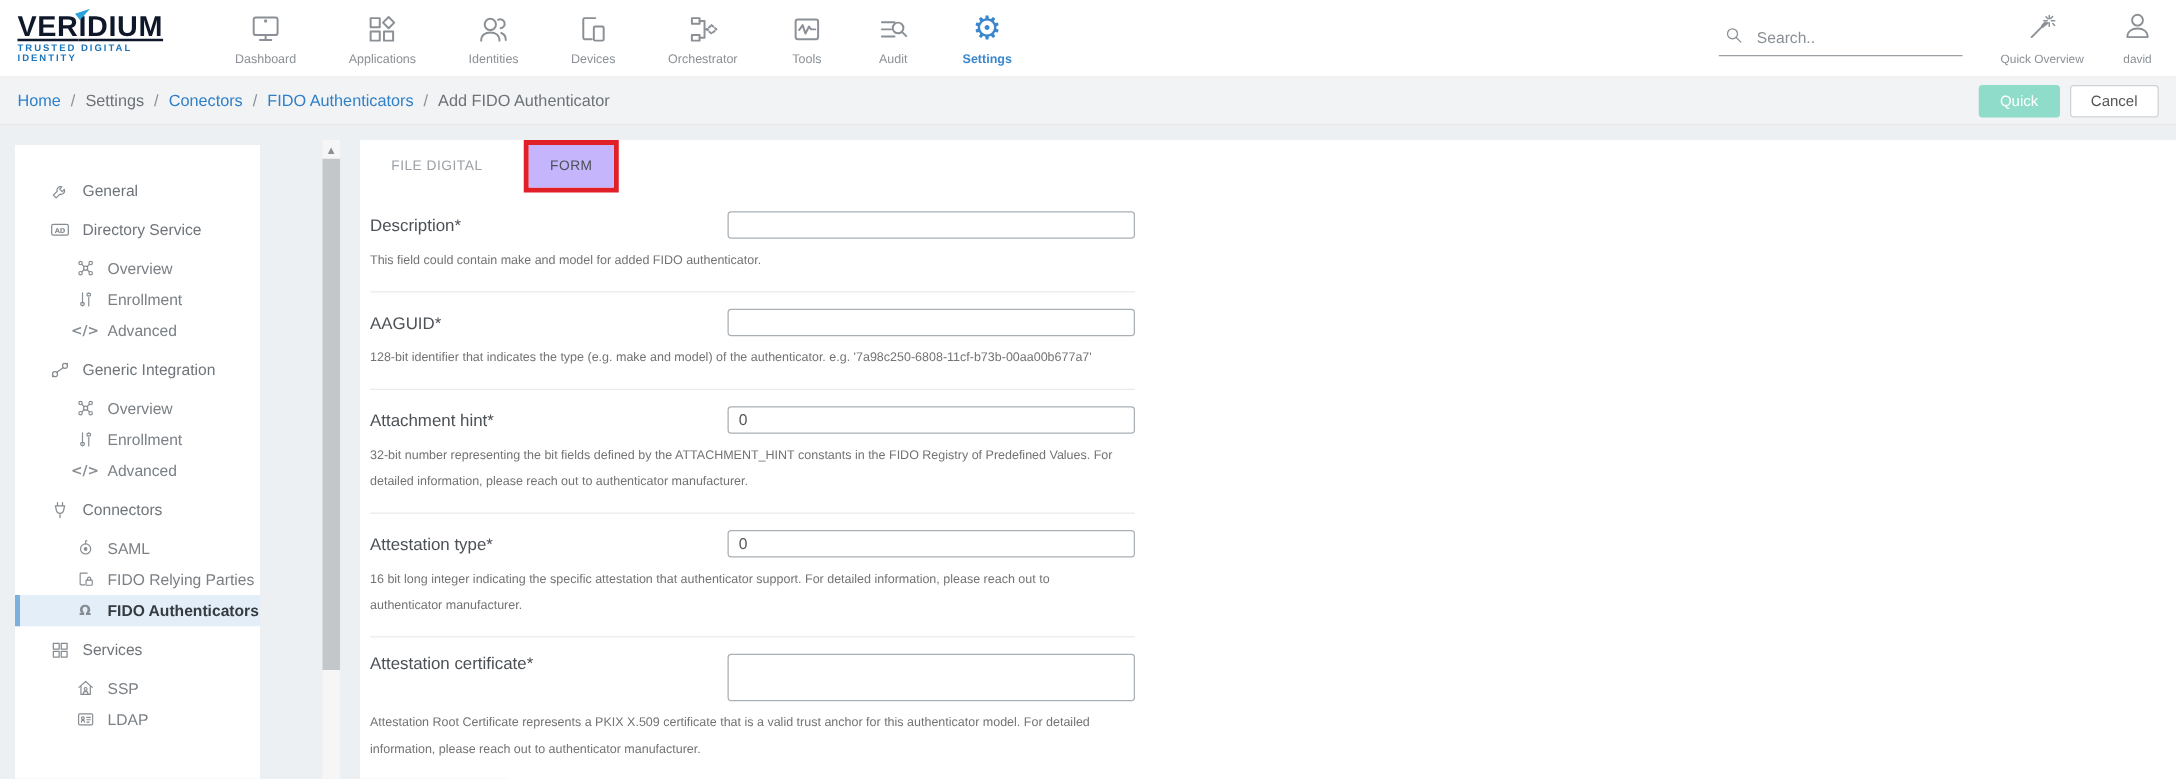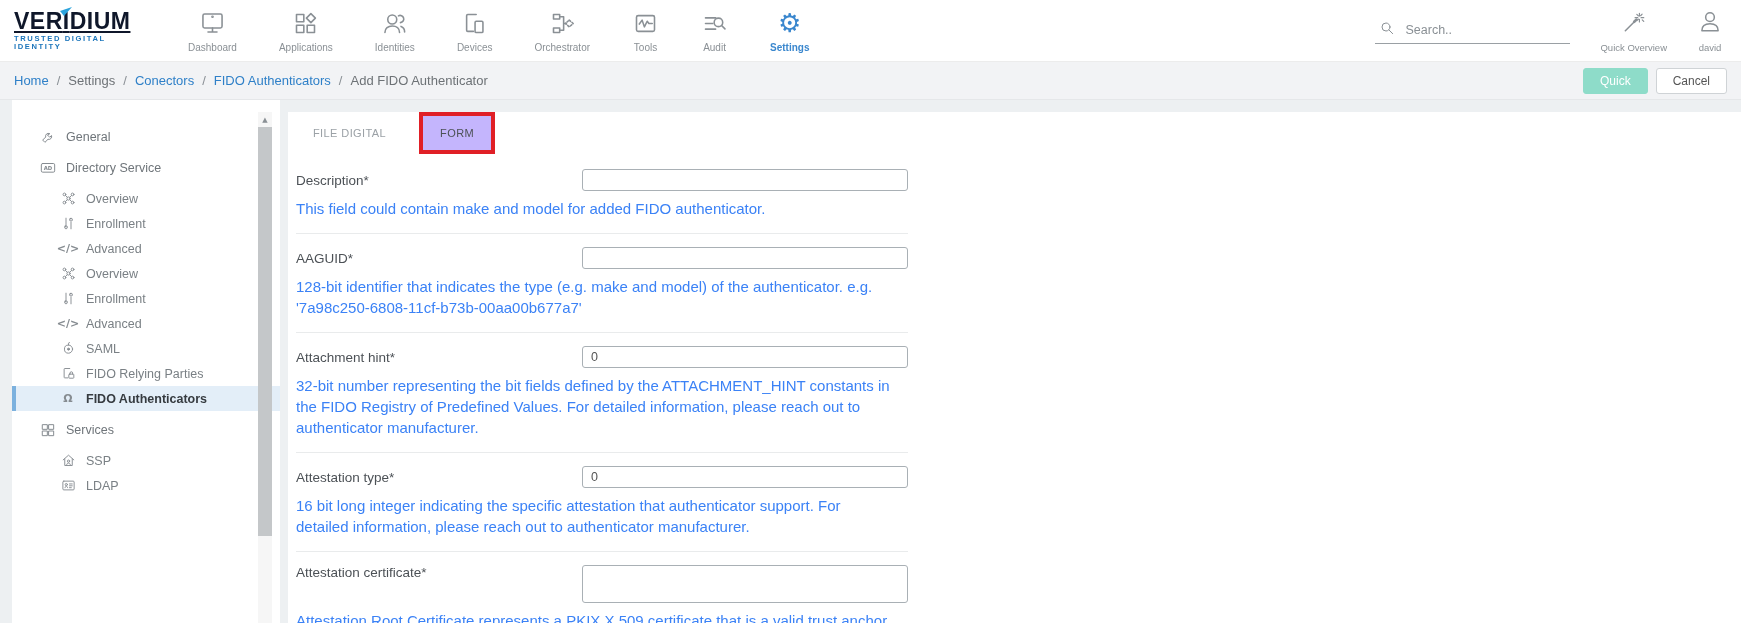--- a/index.html
+++ b/index.html
@@ -44,21 +44,21 @@
   .crumb-sep { color:#8a9095; }
   .crumb-actions { margin-left:auto; display:flex; gap:8px; }
   .btn { font-size:12px; padding:5px 16px; border-radius:3px; cursor:pointer;
     font-family:"Liberation Sans",sans-serif; }
   .btn-save { background:#8edcc9; color:#fff; border:1px solid #8edcc9; }
   .btn-cancel { background:#fff; color:#555; border:1px solid #cfd3d6; }
 
   
   .content { position:relative; height:523px; }
 
-  .sidebar { position:absolute; left:12px; top:0; bottom:0; width:268px;
+  .sidebar { position:absolute; left:12px; top:16px; bottom:0; width:196px;
     background:#fff; padding-top:18px; overflow:hidden; }
   .side-item { display:flex; align-items:center; height:25px; padding-left:28px;
     font-size:12.5px; color:#6f757a; cursor:pointer; white-space:nowrap; }
   .side-item.top { margin:6px 0; }
   .side-item.sub { padding-left:48px; color:#7a8085; }
   .side-item.active { background:#e3eef8; border-left:4px solid #7cb1de;
     padding-left:44px; font-weight:bold; color:#363b40; }
   .side-ico { width:16px; height:16px; margin-right:10px; display:inline-flex;
     align-items:center; justify-content:center; flex:none; }
   .side-ico svg { stroke:#868c91; fill:none; stroke-width:1.5; stroke-linecap:round; stroke-linejoin:round; }
@@ -82,21 +82,21 @@
   .frow { padding:13px 0 14px 0; border-bottom:1px solid #e9ebec; }
   .frow:last-child { border-bottom:none; }
   .frow-top { display:flex; align-items:center; justify-content:space-between; }
   .flabel { font-size:13.5px; color:#4c5156; }
   .finput { width:326px; height:22px; border:1px solid #a9b0b5; border-radius:3px;
     padding:2px 8px; font-size:12.5px; color:#555; outline:none;
     font-family:"Liberation Sans",sans-serif; background:#fff; }
   .ftextarea { width:326px; height:38px; border:1px solid #a9b0b5; border-radius:3px;
     padding:4px 8px; font-size:12.5px; color:#555; resize:none; outline:none;
     font-family:"Liberation Sans",sans-serif; background:#fff; }
-  .fhelp { font-size:15px; color:#3b82f6; line-height:21px; margin-top:7px; max-width:600px; }
+  .fhelp { font-size:10px; color:#737373; line-height:21px; margin-top:7px; max-width:600px; }
   .frow.ta .frow-top { align-items:flex-start; }
 </style>
 </head>
 <body>
 
 <div class="topbar">
   <div class="logo">
     <div class="logo-name"><span>VER</span><span class="logo-i"><span class="logo-check"><svg width="14" height="12" viewBox="0 0 14 12">
               <path d="M1 5 L5 10 L13 1 Z" fill="#2ba3dc" stroke="none"></path>
             </svg></span><span>I</span></span><span>DIUM</span></div>
@@ -275,20 +275,30 @@
           </svg>
         </span>
       <span>Enrollment</span>
     </div>
     <div class="side-item sub">
       <span class="side-ico">
           <span class="tglyph">&lt;/&gt;</span>
         </span>
       <span>Advanced</span>
     </div>
+    <div class="side-item top">
+      <span class="side-ico">
+          <svg width="16" height="16" viewBox="0 0 24 24">
+            <circle cx="6" cy="17" r="3"></circle>
+            <circle cx="18" cy="7" r="3"></circle>
+            <path d="M8.2 14.8l7.6-5.6 M3 20l1-1 M21 4l-1 1"></path>
+          </svg>
+        </span>
+      <span>Generic Integration</span>
+    </div>
     <div class="side-item sub">
       <span class="side-ico">
           <svg width="15" height="15" viewBox="0 0 24 24">
             <circle cx="5.5" cy="5.5" r="2.2"></circle>
             <circle cx="18.5" cy="5.5" r="2.2"></circle>
             <circle cx="5.5" cy="18.5" r="2.2"></circle>
             <circle cx="18.5" cy="18.5" r="2.2"></circle>
             <circle cx="12" cy="12" r="2.6"></circle>
             <path d="M7.3 7.3l2.6 2.6 M16.7 7.3l-2.6 2.6 M7.3 16.7l2.6-2.6 M16.7 16.7l-2.6-2.6"></path>
           </svg>
@@ -304,20 +314,28 @@
           </svg>
         </span>
       <span>Enrollment</span>
     </div>
     <div class="side-item sub">
       <span class="side-ico">
           <span class="tglyph">&lt;/&gt;</span>
         </span>
       <span>Advanced</span>
     </div>
+    <div class="side-item top">
+      <span class="side-ico">
+          <svg width="16" height="16" viewBox="0 0 24 24">
+            <path d="M9 3v4 M15 3v4 M6.5 7h11l-1.3 6a4.4 4.4 0 0 1-8.4 0z M12 17.5V21"></path>
+          </svg>
+        </span>
+      <span>Connectors</span>
+    </div>
     <div class="side-item sub">
       <span class="side-ico">
           <svg width="15" height="15" viewBox="0 0 24 24">
             <circle cx="12" cy="13" r="6.5"></circle>
             <circle cx="12" cy="13" r="1.6" fill="#868c91"></circle>
             <path d="M12 6.5V3.5 Q12 2.5 13.5 2.5"></path>
           </svg>
         </span>
       <span>SAML</span>
     </div>

